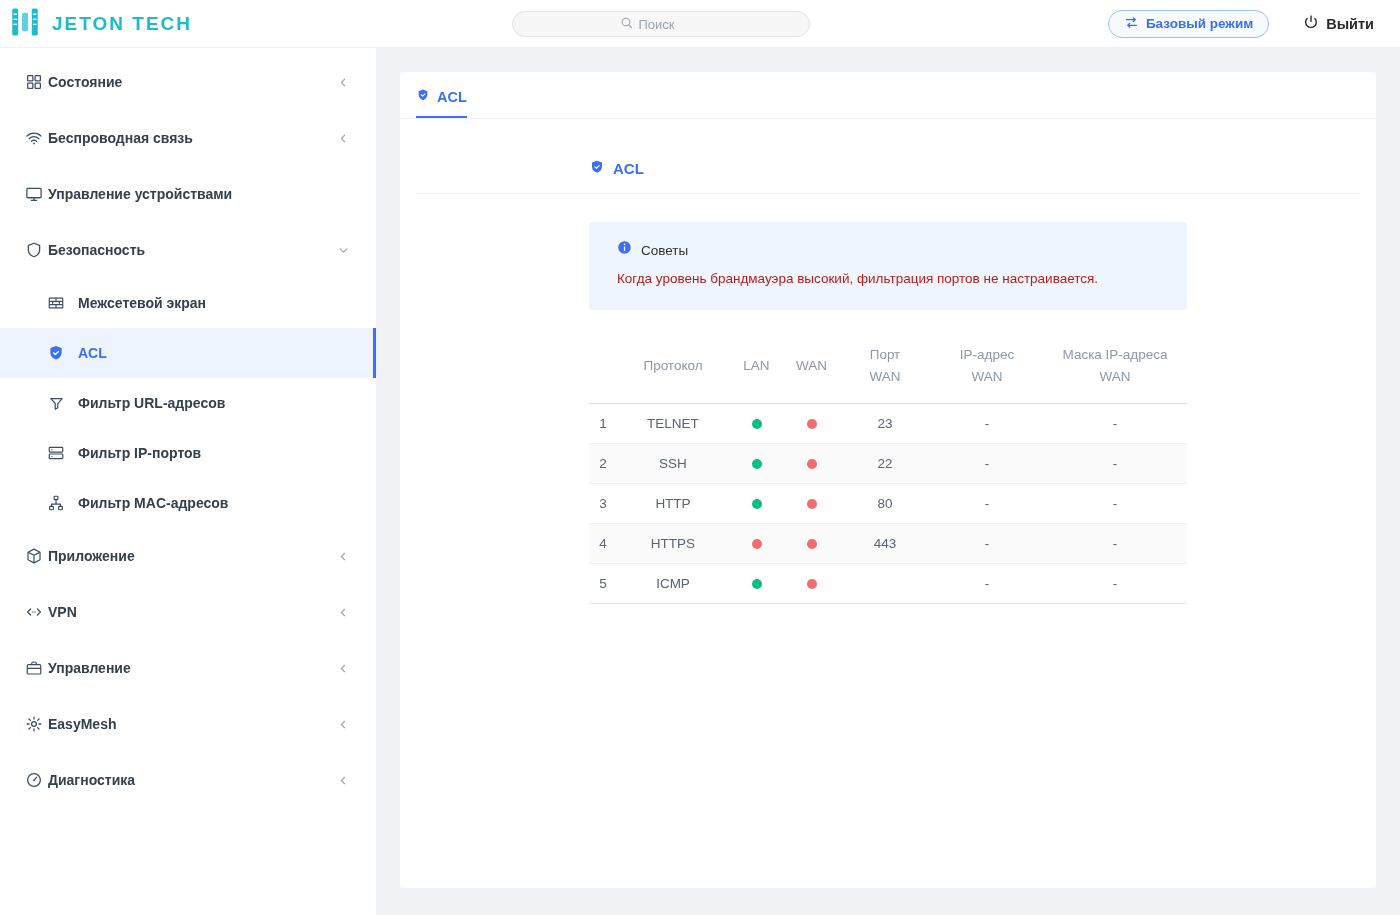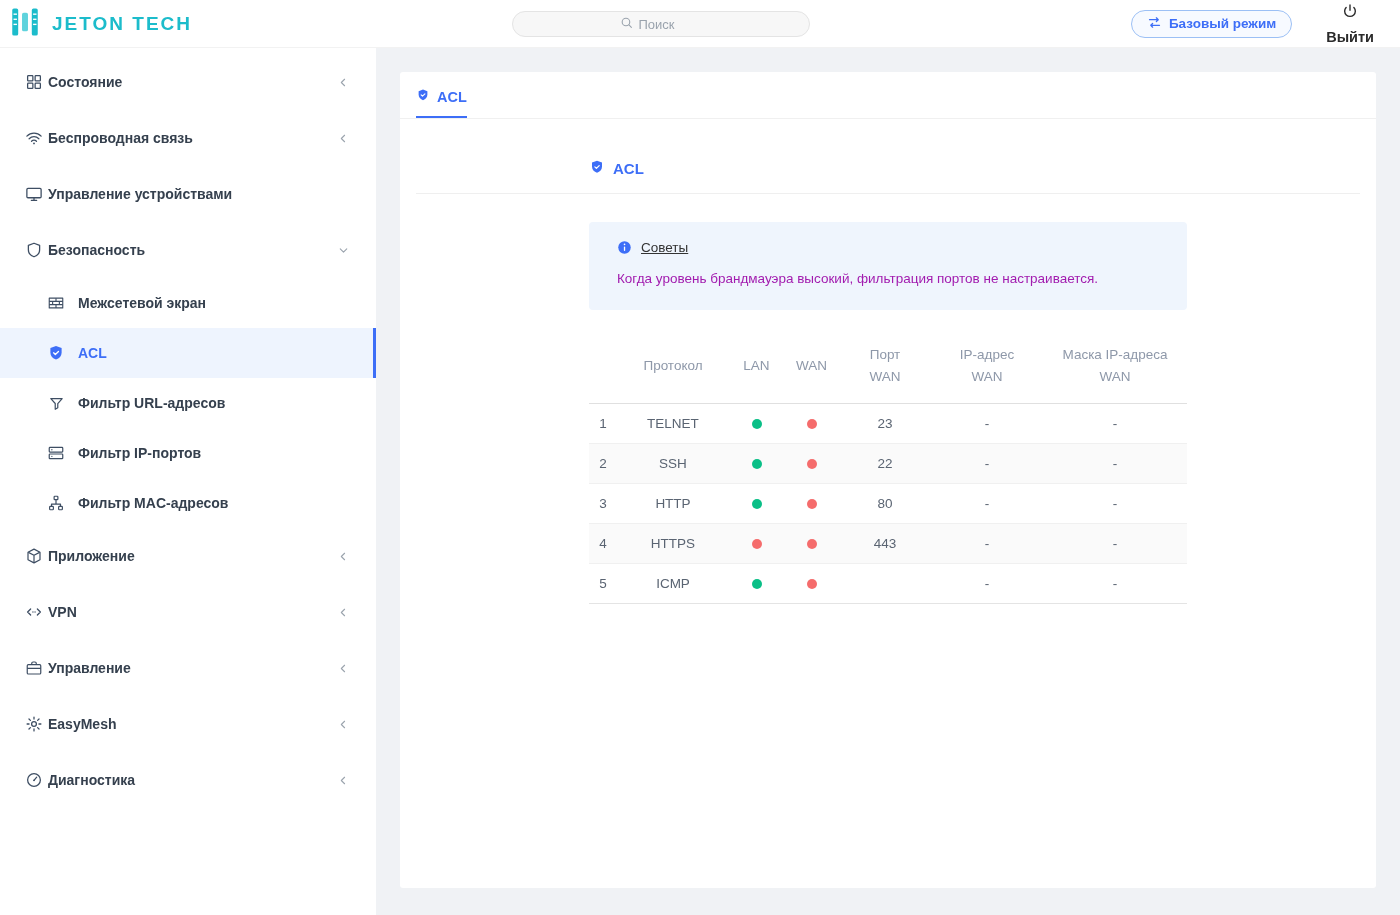--- a/index.html
+++ b/index.html
@@ -14,21 +14,21 @@
   .searchbox { position:absolute; left:512px; top:11px; width:298px; height:26px;
                background:#f7f7f7; border:1px solid #e4e4e4; border-radius:13px;
                display:flex; align-items:center; justify-content:center; gap:6px; }
   .searchbox input { border:none; outline:none; background:transparent; width:64px;
                font-size:13px; color:#555; font-family:"Liberation Sans",sans-serif; }
   .searchbox input::placeholder { color:#9aa3ad; }
   .header-right { margin-left:auto; display:flex; align-items:center; gap:34px; padding-right:26px; }
   .mode-btn { display:flex; align-items:center; gap:7px; border:1px solid #9cc0f5; color:#3d6ef7;
               background:#f7faff; border-radius:15px; padding:4px 15px; font-size:13.5px; font-weight:700;
               cursor:pointer; }
-  .logout { display:flex; align-items:center; gap:7px; font-size:14.5px; font-weight:600; color:#2b2b2b; cursor:pointer;flex-direction:column; }
+  .logout { display:flex; align-items:center; gap:7px; font-size:14.5px; font-weight:600; color:#2b2b2b; cursor:pointer; }
 
   
   .wrap { display:flex; height:867px; }
   .sidebar { width:376px; background:#fff; flex:none; padding-top:6px; }
   .main { flex:1; background:#f0f2f5; padding:24px 24px 27px 24px; }
 
   
   .nav-item { height:56px; display:flex; align-items:center; padding:0 26px 0 24px; gap:4px;
               cursor:pointer; position:relative; }
   .nav-label { font-size:14px; font-weight:600; color:#35404e; }
@@ -46,22 +46,22 @@
   .tabs { padding:16px 16px 0 16px; border-bottom:1px solid #f0f0f0; }
   .tab { display:inline-flex; align-items:center; gap:7px; padding-bottom:11px;
          border-bottom:2px solid #3d6ef7; color:#3d6ef7; font-weight:700; font-size:14.5px; cursor:pointer; }
   .section-head { width:598px; margin:40px auto 0; display:flex; align-items:center; gap:8px;
                   color:#3d6ef7; font-weight:700; font-size:15px; }
   .divider { height:1px; background:#efefef; margin:15px 16px 0; }
   .content { width:598px; margin:28px auto 0; }
 
   
   .tips { background:#eff5fd; border-radius:4px; padding:18px 28px 24px; margin-bottom:26px; }
-  .tips-head { display:flex; align-items:flex-start; gap:9px; font-size:13.5px; color:#333;text-decoration:underline; }
-  .tips-text { margin-top:13px; font-size:13.5px; color:#a21caf; }
+  .tips-head { display:flex; align-items:flex-end; gap:9px; font-size:13.5px; color:#333; }
+  .tips-text { margin-top:13px; font-size:13.5px; color:#b91c1c; }
 
   
   table { width:100%; border-collapse:collapse; font-size:13.5px; color:#5a6472; }
   thead th { font-weight:400; color:#8e98a9; padding:8px 2px 14px; border-bottom:1px solid #e0e0e0;
              white-space:pre-line; line-height:1.65; text-align:center; vertical-align:middle; }
   tbody td { height:40px; text-align:center; border-bottom:1px solid #f0f0f0; }
   tbody tr:nth-child(even) { background:#fafafa; }
   tbody tr:last-child td { border-bottom:1px solid #e4e4e4; }
   .dot { display:inline-block; width:10px; height:10px; border-radius:50%; vertical-align:middle; }
   .dot[data-state="on"]  { background:#0abf87; }

